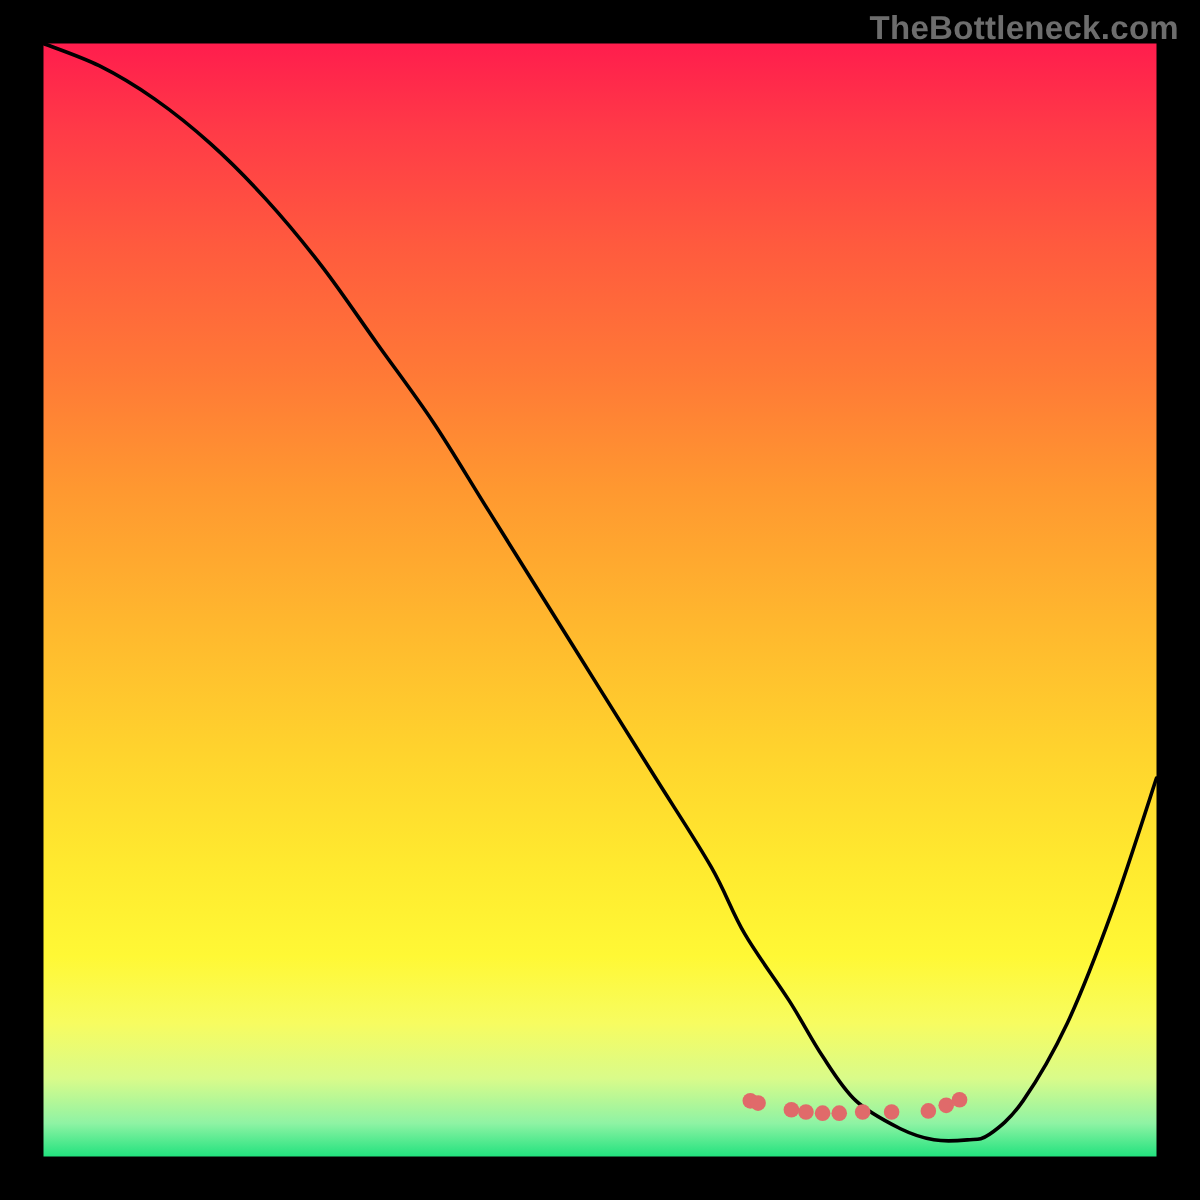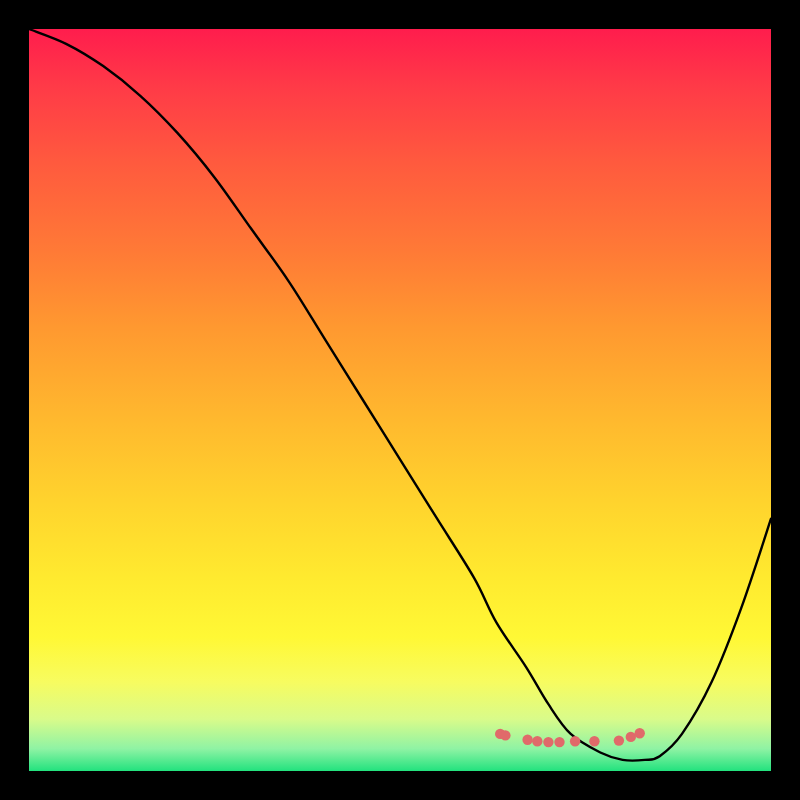--- a/index.html
+++ b/index.html
@@ -57,20 +57,21 @@
     width: 742px;
     height: 742px;
     overflow: visible;
   }
 </style>
 </head>
 <body>
 
 <div class="canvas">
 
+  <div class="watermark">TheBottleneck.com</div>
 
   <div class="plot-area">
     <svg class="curve" viewBox="0 0 742 742" preserveAspectRatio="none">
       <path id="main-curve" fill="none" stroke="#000000" stroke-width="2.4" stroke-linecap="round" d="M 0.0 0.0 C 6.2 2.5, 24.7 8.7, 37.1 14.8 C 49.5 21.0, 61.8 28.4, 74.2 37.1 C 86.6 45.8, 98.9 55.6, 111.3 66.8 C 123.7 77.9, 136.0 90.3, 148.4 103.9 C 160.8 117.5, 173.1 132.3, 185.5 148.4 C 197.9 164.5, 210.2 183.0, 222.6 200.3 C 235.0 217.7, 247.3 233.7, 259.7 252.3 C 272.1 270.8, 284.4 291.9, 296.8 311.6 C 309.2 331.4, 321.5 351.2, 333.9 371.0 C 346.3 390.8, 358.6 410.6, 371.0 430.4 C 383.4 450.1, 395.7 469.9, 408.1 489.7 C 420.5 509.5, 435.3 531.8, 445.2 549.1 C 455.1 566.4, 458.8 578.8, 467.5 593.6 C 476.1 608.4, 488.5 624.5, 497.1 638.1 C 505.8 651.7, 512.0 664.1, 519.4 675.2 C 526.8 686.4, 533.0 696.9, 541.7 704.9 C 550.3 712.9, 562.7 719.1, 571.3 723.5 C 580.0 727.8, 586.2 729.6, 593.6 730.9 C 601.0 732.1, 609.7 731.5, 615.9 730.9 C 622.0 730.3, 624.5 731.5, 630.7 727.2 C 636.9 722.8, 644.3 717.3, 653.0 704.9 C 661.6 692.5, 672.7 674.0, 682.6 653.0 C 692.5 631.9, 702.4 606.0, 712.3 578.8 C 722.2 551.6, 737.1 504.6, 742.0 489.7"></path>
       <g id="dots">
           <circle cx="471.2" cy="704.9" r="5.2" fill="#e06a6a"></circle>
           <circle cx="476.4" cy="706.4" r="5.2" fill="#e06a6a"></circle>
           <circle cx="498.6" cy="710.8" r="5.2" fill="#e06a6a"></circle>
           <circle cx="508.3" cy="712.3" r="5.2" fill="#e06a6a"></circle>
           <circle cx="519.4" cy="713.1" r="5.2" fill="#e06a6a"></circle>

